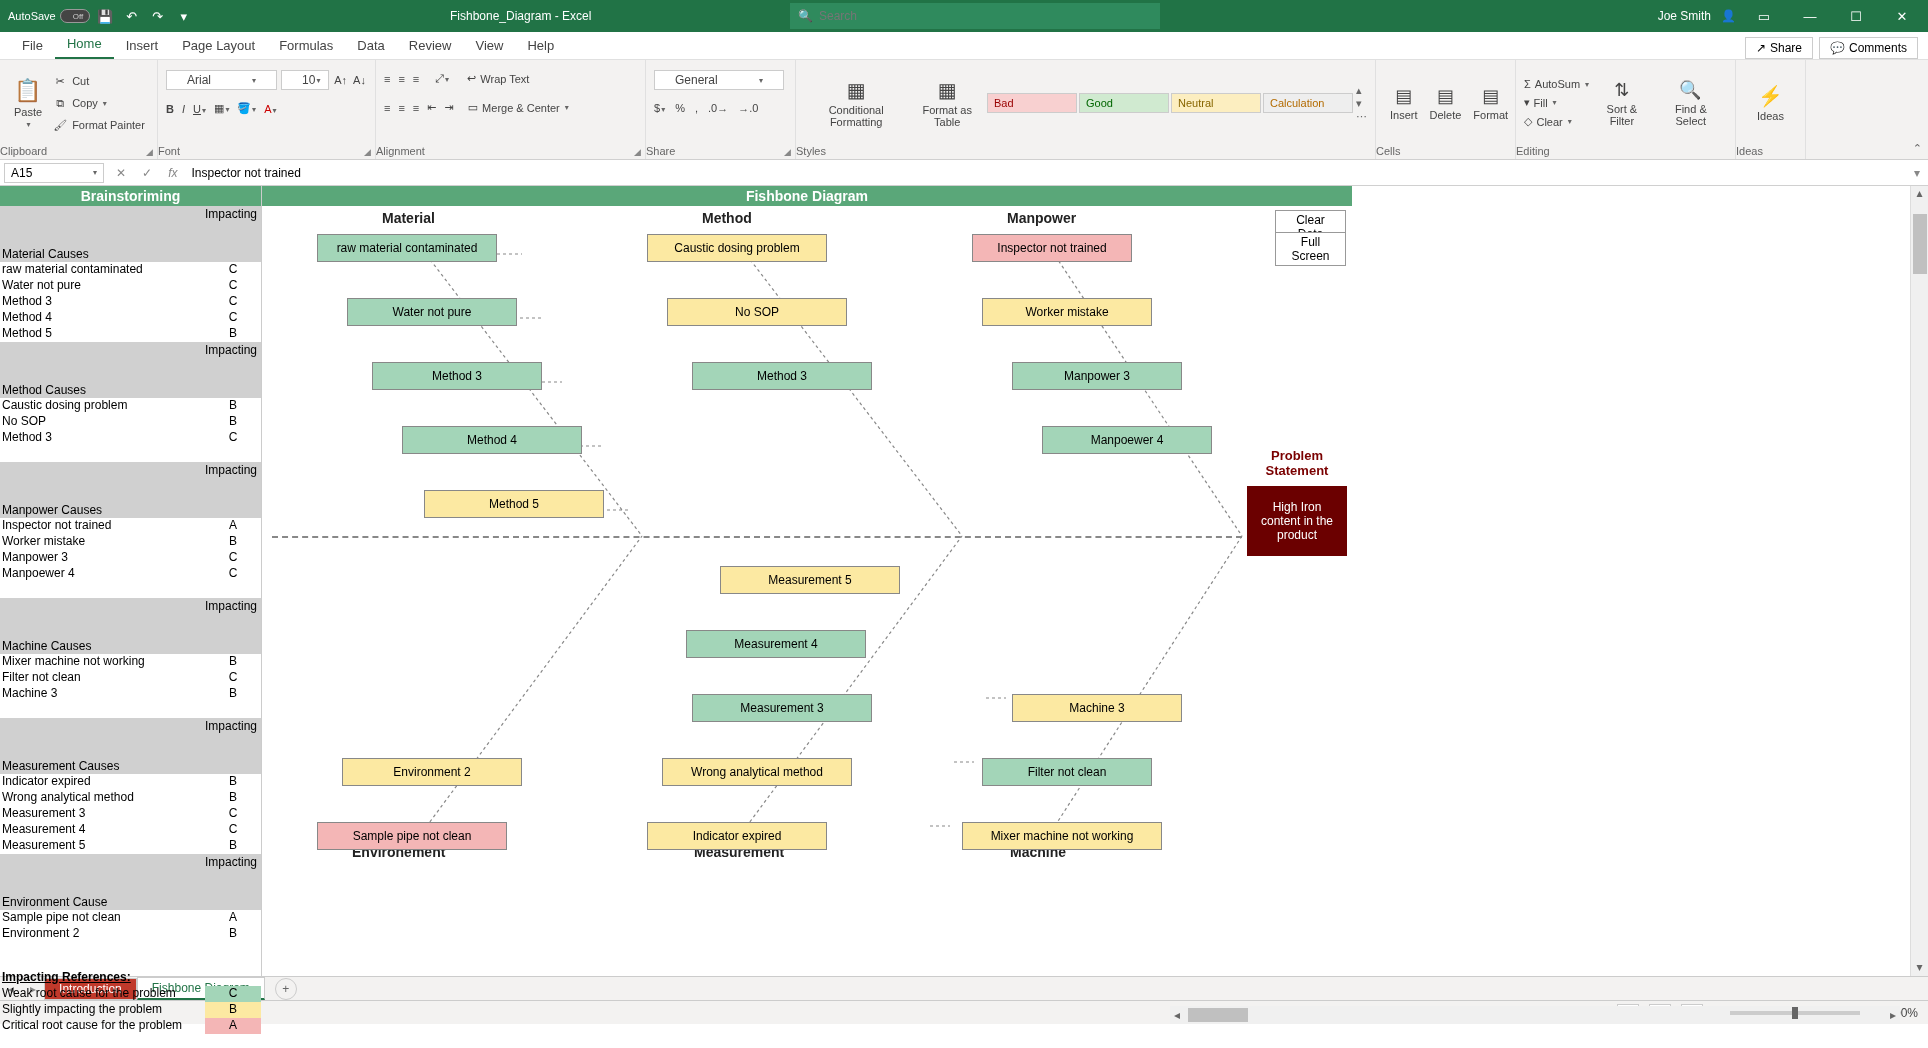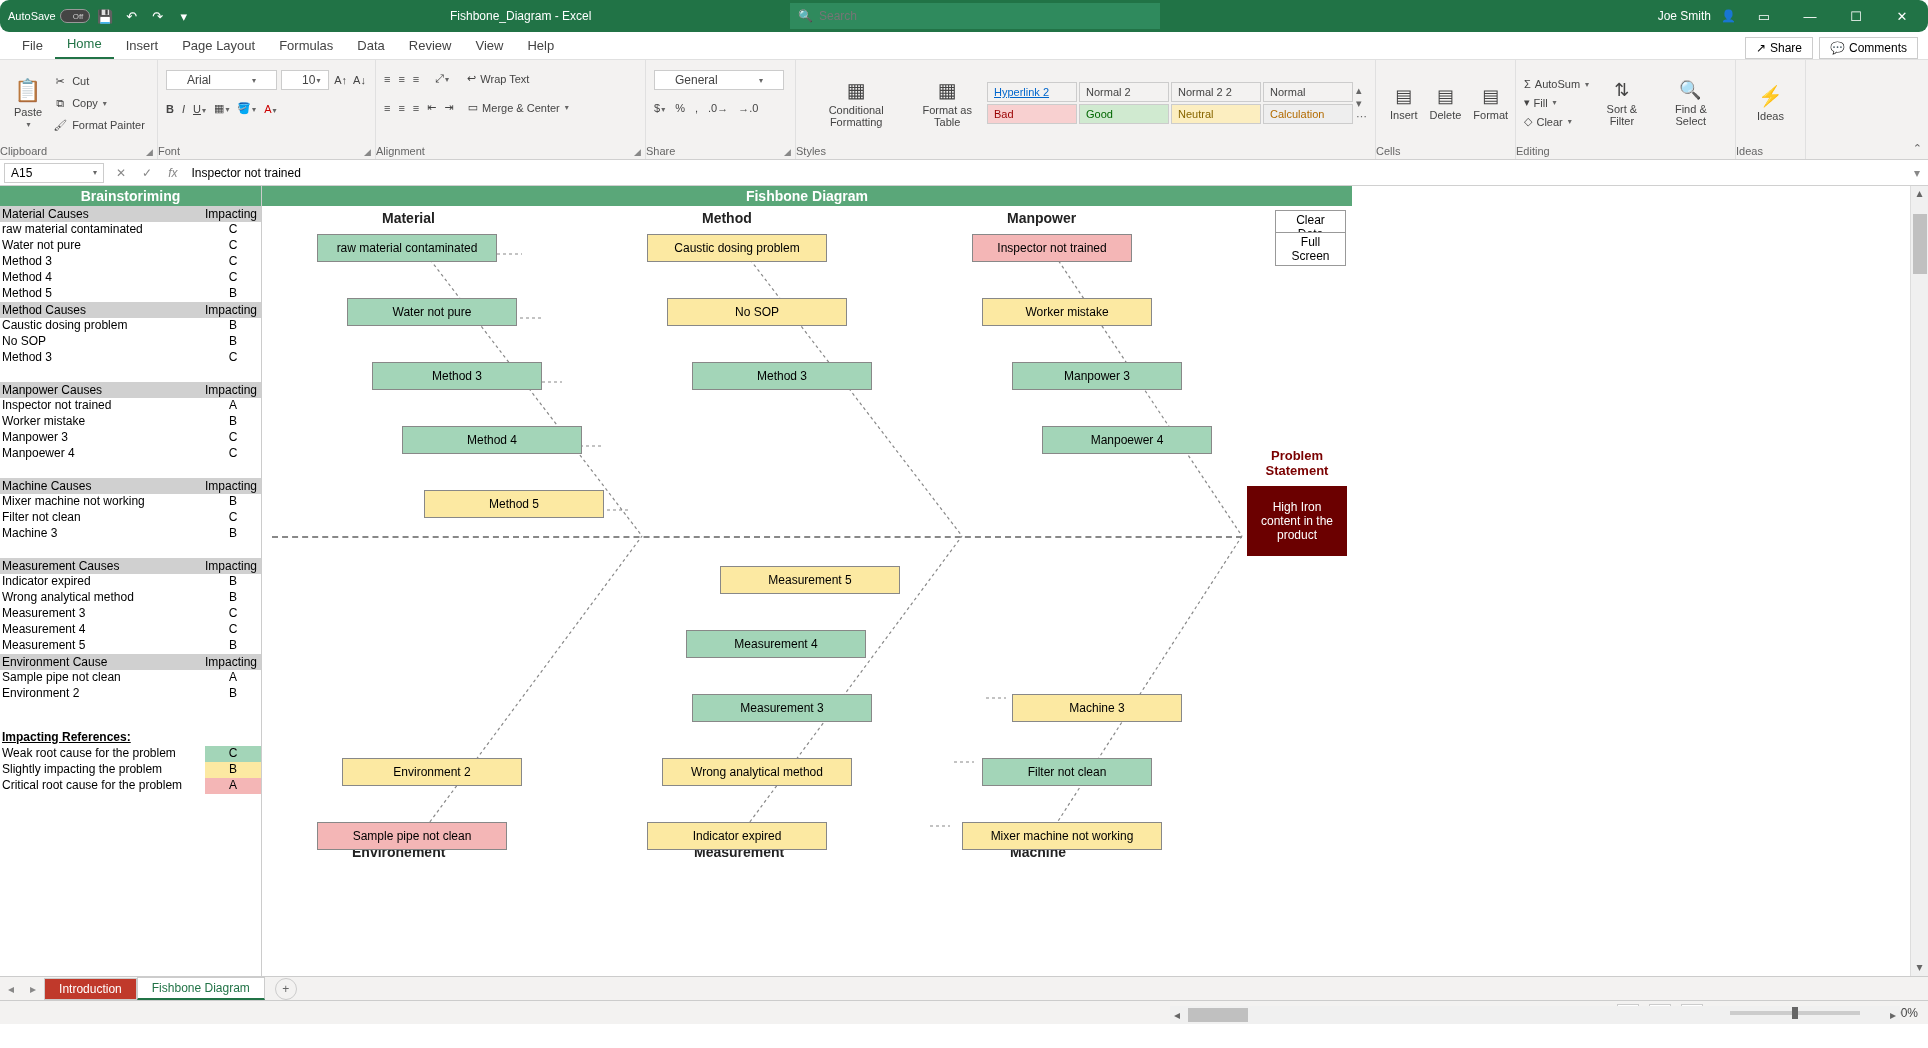--- a/index.html
+++ b/index.html
@@ -1,19 +1,19 @@
 <!DOCTYPE html>
 <html><head>
 <meta charset="utf-8">
 <style>
 * { margin:0; padding:0; box-sizing:border-box; font-family:"Segoe UI",Arial,sans-serif; }
 body { background:#fff; width:1928px; height:1048px; overflow:hidden; position:relative; font-size:12px; }
 
 
-.titlebar { height:32px; background:#217346; color:#fff; display:flex; align-items:center; padding:0 8px; font-size:12px;border-radius:9px; }
+.titlebar { height:32px; background:#217346; color:#fff; display:flex; align-items:center; padding:0 8px; font-size:12px; }
 .tb-left { display:flex; align-items:center; gap:6px; }
 .tb-autosave { display:flex; align-items:center; gap:4px; font-size:11px; }
 .tb-toggle { width:30px; height:14px; border:1px solid #999; border-radius:7px; background:#444; display:flex; align-items:center; font-size:8px; color:#ccc; padding-left:12px; }
 .tb-icon { width:20px; height:20px; display:flex; align-items:center; justify-content:center; color:#fff; font-size:13px; }
 .tb-title { position:absolute; left:50%; transform:translateX(-50%); font-size:12px; left:450px; transform:none; }
 .tb-search { position:absolute; left:790px; width:370px; height:26px; background:#2f8a5d; display:flex; align-items:center; padding:0 8px; color:#cce; }
 .tb-search input { background:transparent; border:none; color:#fff; margin-left:6px; outline:none; flex:1; font-size:12px; }
 .tb-right { position:absolute; right:8px; display:flex; align-items:center; gap:10px; font-size:12px; }
 .tb-win { width:36px; text-align:center; font-size:13px; }
 
@@ -40,21 +40,21 @@
 .fbar { height:26px; display:flex; align-items:center; border-bottom:1px solid #d0d0d0; font-size:12px; }
 .nbox { width:100px; border:1px solid #ccc; padding:2px 6px; margin:0 4px; display:flex; justify-content:space-between; align-items:center; }
 .fctl { padding:0 8px; color:#888; }
 .finput { flex:1; padding:2px 6px; }
 
 
 .sheet { display:flex; height:790px; position:relative; }
 .panel-left { width:262px; border-right:1px solid #ccc; }
 .hdr-green { background:#5aa779; color:#fff; font-weight:bold; text-align:center; padding:2px; font-size:14px; }
 .hdr-grey { background:#d0d0d0; padding:1px 2px; font-size:12px; display:flex; }
-.hdr-grey .c1 { flex:1; } .hdr-grey .c2 { width:56px; text-align:center; }
+.hdr-grey .c1 { flex:1;margin-top:40px; } .hdr-grey .c2 { width:56px; text-align:center; }
 .row { display:flex; font-size:12px; border-bottom:0px solid #eee; height:16px; }
 .row .c1 { flex:1; padding:0 2px; } .row .c2 { width:56px; text-align:center; }
 .ref-row { display:flex; font-size:12px; height:16px; }
 .ref-row .c1 { flex:1; padding:0 2px; }
 .ref-row .chip { width:56px; text-align:center; }
 .chip-c { background:#a3d5b8; } .chip-b { background:#fce9a2; } .chip-a { background:#f4b6b6; }
 .underln { text-decoration:underline; font-weight:bold; }
 
 .panel-main { position:relative; width:1090px; background:#fff; }
 .topbar-green { background:#5aa779; color:#fff; font-weight:bold; text-align:center; padding:2px; font-size:14px; }
@@ -247,26 +247,20 @@
     <div style="display:flex; height:78px">
       <div class="rbig">
           <span style="font-size:20px">▦</span>
           <span style="text-align:center">Conditional Formatting</span>
         </div>
       <div class="rbig">
           <span style="font-size:20px">▦</span>
           <span style="text-align:center">Format as Table</span>
         </div>
       <div style="display:flex; flex-direction:column; justify-content:center">
-        <div style="display:flex">
-          <div class="stylecell" style="color:#06c; text-decoration:underline">Hyperlink 2</div>
-          <div class="stylecell">Normal 2</div>
-          <div class="stylecell">Normal 2 2</div>
-          <div class="stylecell">Normal</div>
-        </div>
         <div style="display:flex">
           <div class="stylecell" style="background:#f8d0d0; color:#900">Bad</div>
           <div class="stylecell" style="background:#d0ead0; color:#060">Good</div>
           <div class="stylecell" style="background:#fceec0; color:#886600">Neutral</div>
           <div class="stylecell" style="background:#eee; color:#b36b00">Calculation</div>
         </div>
       </div>
       <div style="display:flex; flex-direction:column; justify-content:center; margin-left:2px; color:#666">
         <span>▴</span>
         <span>▾</span>

